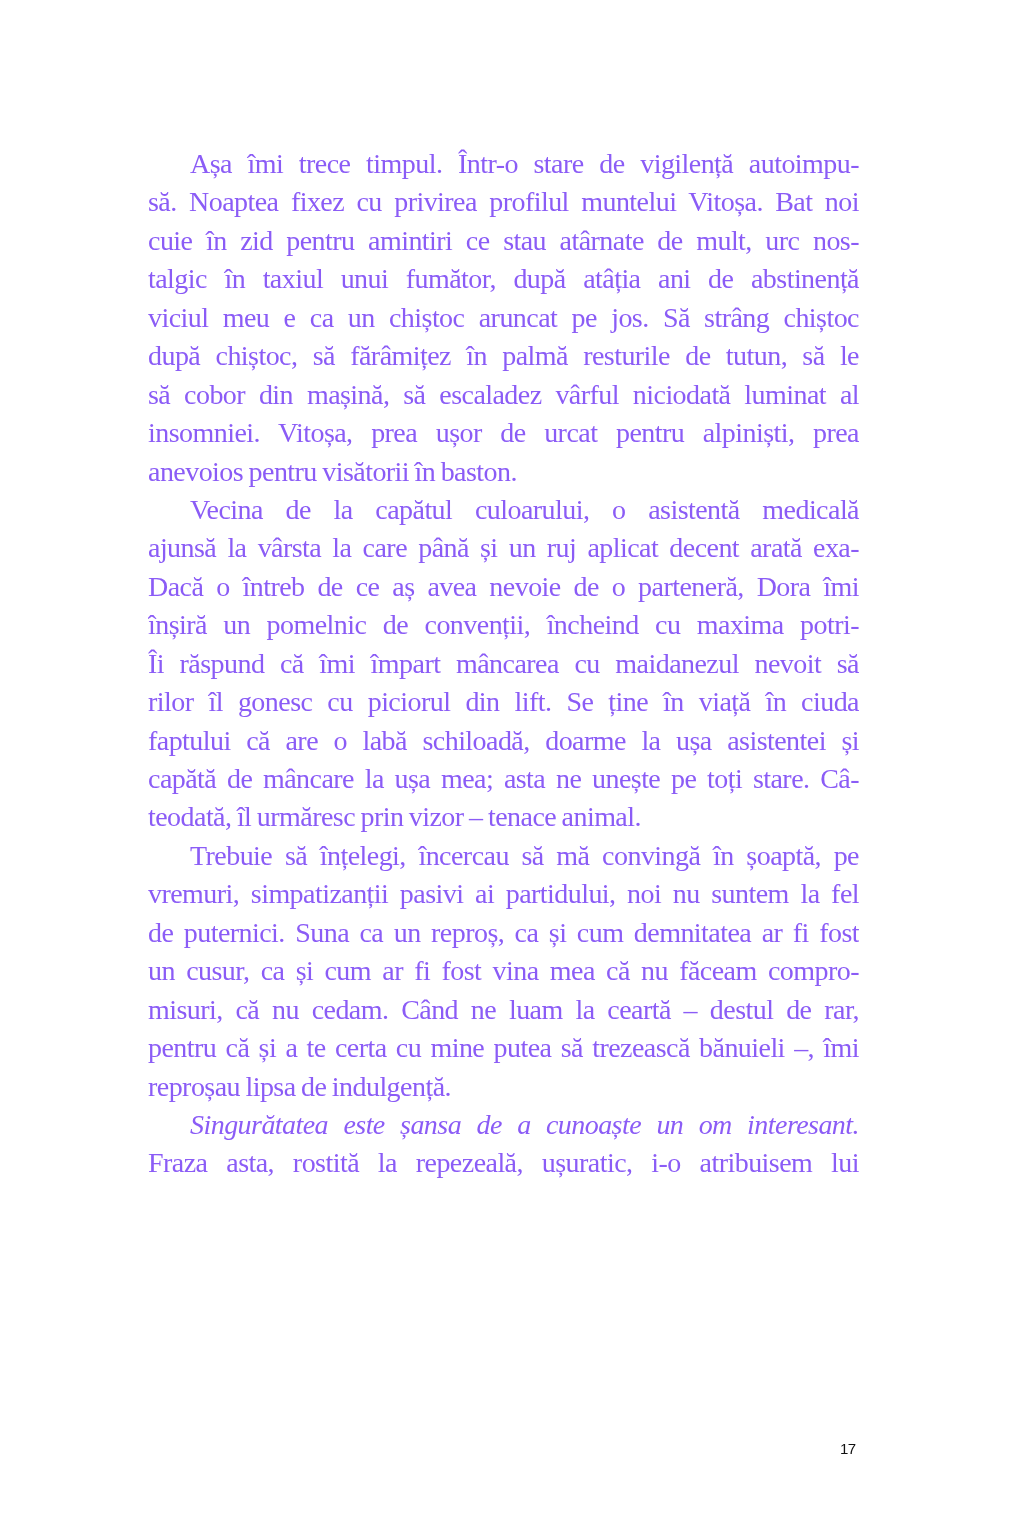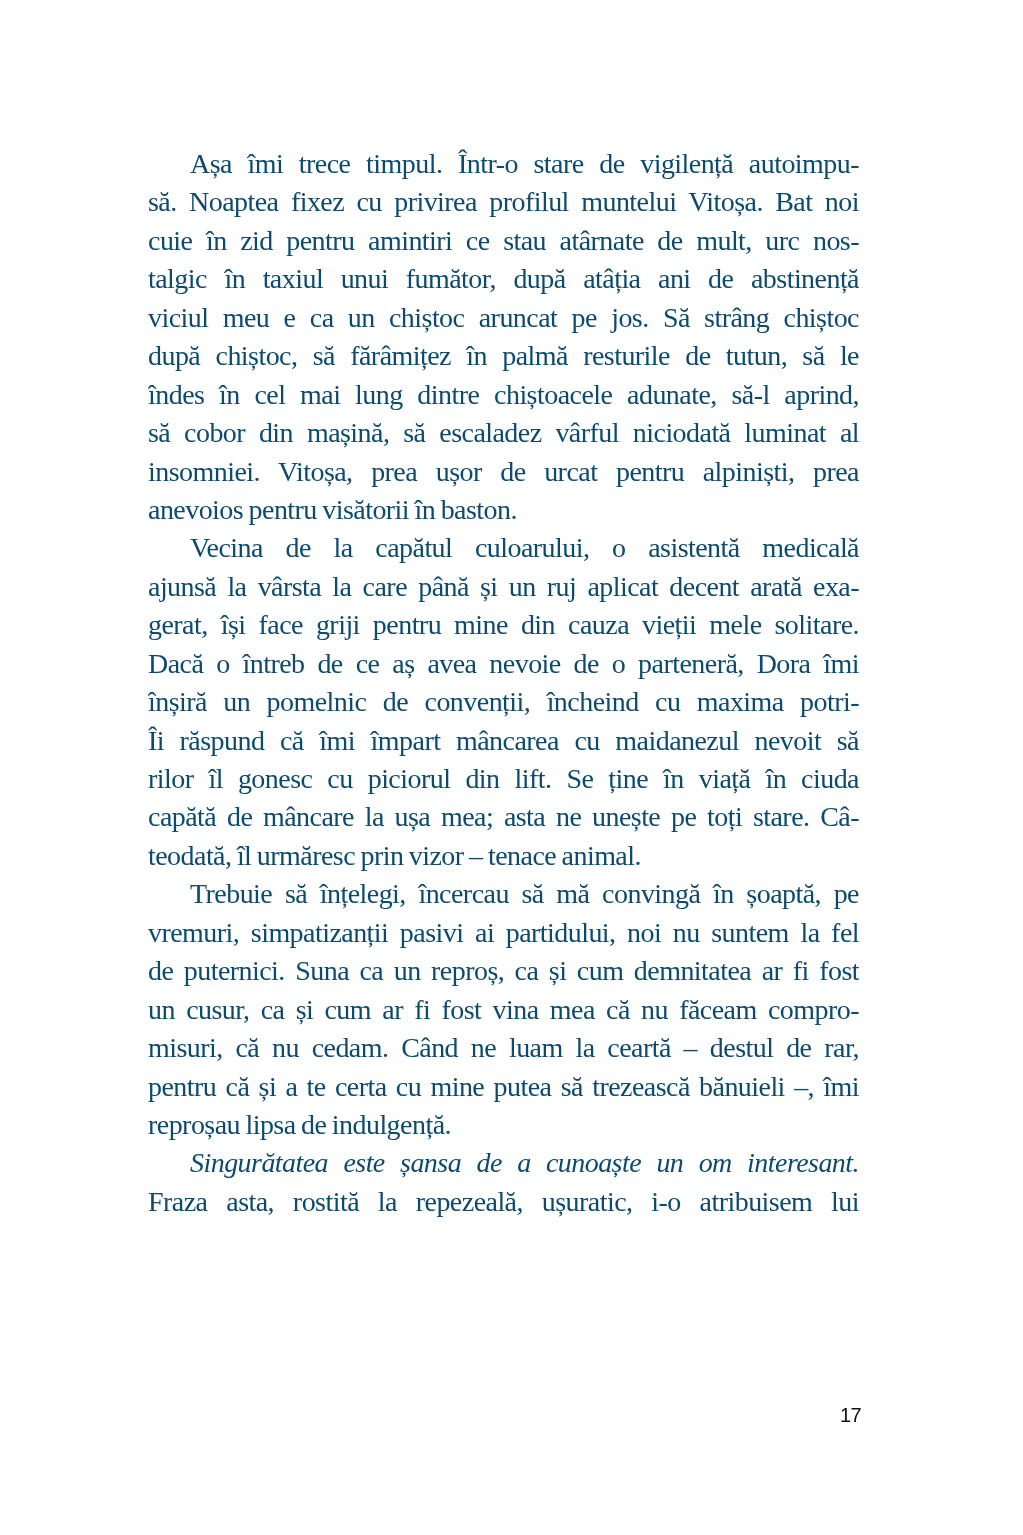--- a/index.html
+++ b/index.html
@@ -21,21 +21,21 @@
     background: #ffffff;
   }
   .text-block {
     position: absolute;
     left: 148px;
     top: 145px;
     width: 711px;
     font-family: "Liberation Serif", "DejaVu Serif", serif;
     font-size: 28px;
     line-height: 38.45px;
-    color: #0c4a6e;
+    color: #8b5cf6;
   }
   .line {
     display: block;
     white-space: nowrap;
     height: 38.45px;
     text-align: justify;
     text-align-last: justify;
     white-space: normal;
     overflow: hidden;
     letter-spacing: -0.55px;
@@ -47,54 +47,53 @@
   .line.last {
     text-align: left;
     text-align-last: left;
   }
   .line .it {
     font-style: italic;
   }
   .page-number {
     position: absolute;
     left: 840px;
-    top: 1404px;
+    top: 1440px;
     font-family: "Liberation Sans", "DejaVu Sans", sans-serif;
-    font-size: 20px;
+    font-size: 15px;
     color: #111111;
     letter-spacing: -0.5px;
   }
 </style>
 </head>
 <body>
 
 <div class="page">
   <div class="text-block">
 
     <div>
       <span class="line indent">Așa îmi trece timpul. Într-o stare de vigilență autoimpu-</span>
       <span class="line">să. Noaptea fixez cu privirea profilul muntelui Vitoșa. Bat noi</span>
       <span class="line">cuie în zid pentru amintiri ce stau atârnate de mult, urc nos-</span>
       <span class="line">talgic în taxiul unui fumător, după atâția ani de abstinență</span>
       <span class="line">viciul meu e ca un chiștoc aruncat pe jos. Să strâng chiștoc</span>
       <span class="line">după chiștoc, să fărâmițez în palmă resturile de tutun, să le</span>
-      <span class="line">îndes în cel mai lung dintre chiștoacele adunate, să-l aprind,</span>
       <span class="line">să cobor din mașină, să escaladez vârful niciodată luminat al</span>
       <span class="line">insomniei. Vitoșa, prea ușor de urcat pentru alpiniști, prea</span>
       <span class="line last">anevoios pentru visătorii în baston.</span>
     </div>
 
     <div>
       <span class="line indent">Vecina de la capătul culoarului, o asistentă medicală</span>
       <span class="line">ajunsă la vârsta la care până și un ruj aplicat decent arată exa-</span>
-      <span class="line">gerat, își face griji pentru mine din cauza vieții mele solitare.</span>
       <span class="line">Dacă o întreb de ce aș avea nevoie de o parteneră, Dora îmi</span>
       <span class="line">înșiră un pomelnic de convenții, încheind cu maxima potri-</span>
       <span class="line">Îi răspund că îmi împart mâncarea cu maidanezul nevoit să</span>
       <span class="line">rilor îl gonesc cu piciorul din lift. Se ține în viață în ciuda</span>
+      <span class="line">faptului că are o labă schiloadă, doarme la ușa asistentei și</span>
       <span class="line">capătă de mâncare la ușa mea; asta ne unește pe toți stare. Câ-</span>
       <span class="line last">teodată, îl urmăresc prin vizor – tenace animal.</span>
     </div>
 
     <div>
       <span class="line indent">Trebuie să înțelegi, încercau să mă convingă în șoaptă, pe</span>
       <span class="line">vremuri, simpatizanții pasivi ai partidului, noi nu suntem la fel</span>
       <span class="line">de puternici. Suna ca un reproș, ca și cum demnitatea ar fi fost</span>
       <span class="line">un cusur, ca și cum ar fi fost vina mea că nu făceam compro-</span>
       <span class="line">misuri, că nu cedam. Când ne luam la ceartă – destul de rar,</span>

